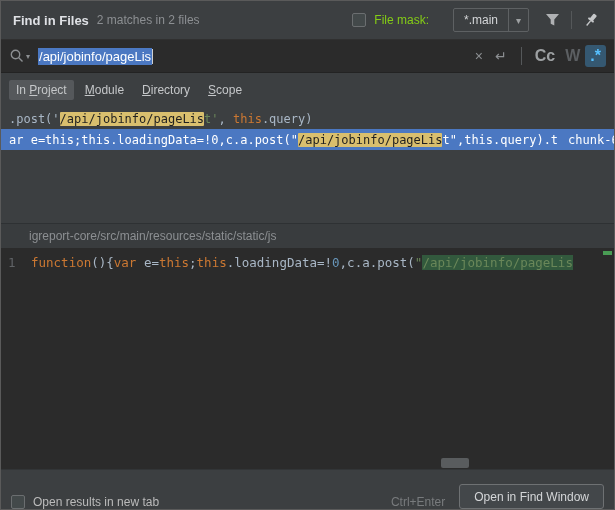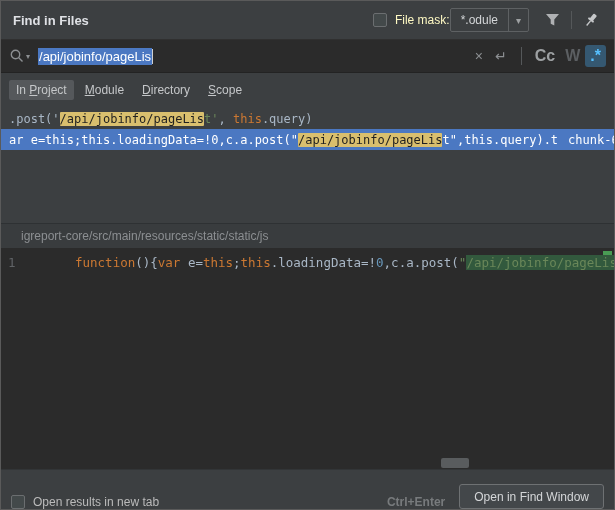--- a/index.html
+++ b/index.html
@@ -22,21 +22,21 @@
     justify-content: flex-end;
   }
   .title { font-weight: bold; font-size: 13px; color: #dfe1e5; margin-right: 8px; }
   .summary { color: #8c8f92; font-size: 12px; }
   .spacer { flex: 1; }
   .checkbox {
     width: 14px; height: 14px;
     border: 1px solid #6b6e70; border-radius: 2px;
     background: #43494a; display: inline-block; flex: 0 0 auto;
   }
-  .fm-label { margin: 0 0 0 8px; color: #fef9c3; }
+  .fm-label { margin: 0 24px 0 8px; color: #84cc16; }
   .combo {
     display: flex; align-items: center;
     border: 1px solid #5e6163; border-radius: 2px;
     height: 24px; background: #3c3f41; margin-right: 12px;
   }
   .combo-text { padding: 0 10px; color: #d4d6d8; }
   .combo-arrow {
     width: 20px; height: 100%; border-left: 1px solid #5e6163;
     display: flex; align-items: center; justify-content: center;
     color: #9da0a2; font-size: 10px;
@@ -92,69 +92,70 @@
   
   .pheader {
     height: 26px; flex: 0 0 26px;
     background: #393c3e;
     border-top: 1px solid #2e3133;
     border-bottom: 1px solid #2b2b2b;
     display: flex; align-items: center;
     padding: 0 8px; white-space: pre; overflow: hidden;
   }
   .pfile { color: #c5c7c9; }
-  .ppath { color: #8c8f92; margin-left: 12px; }
+  .ppath { color: #8c8f92; margin-left: 20px; }
   
   .editor {
     flex: 1 1 auto; background: #2b2b2b; position: relative;
     font-family: "DejaVu Sans Mono", monospace; font-size: 12.5px;
     overflow: hidden;
   }
   .codeline { position: absolute; top: 6px; left: 0; right: 0; white-space: pre; display: flex; }
   .gutter { flex: 0 0 30px; color: #606366; padding-left: 7px; }
-  .code { color: #a9b7c6; white-space: pre; overflow: hidden; margin-left: 44px; }
+  .code { color: #a9b7c6; white-space: pre; overflow: hidden; }
   .c-num { color: #6897bb; }
   .ed-hl { background: #32593d; color: #6a8759; }
   .stripe-mark {
     position: absolute; top: 2px; right: 2px;
     width: 9px; height: 4px; background: #499c54;
   }
   .hscroll-thumb {
     position: absolute; bottom: 1px; left: 440px;
     width: 28px; height: 10px; background: #595c5e; border-radius: 2px;
   }
   
   .bottombar {
     height: 40px; flex: 0 0 40px;
     border-top: 1px solid #323537;
     display: flex; align-items: flex-end;
     padding: 0 10px;
   }
   .bb-label { margin-left: 8px; color: #bbbbbb; }
-  .hint { color: #787b7d; margin-right: 14px; font-weight: bold; }
+  .hint { color: #787b7d; margin-right: 14px; }
   .find-btn {
     height: 25px; padding: 0 14px;
     background: #43474a; border: 1px solid #6e7173; border-radius: 3px;
     color: #d4d6d8; font-size: 12px;
     display: flex; align-items: center;
   }
   svg { display: block; }
 </style>
 </head>
 <body>
 
 <div class="window">
 
   <div class="titlebar">
     <span class="title">Find in Files</span>
+    <span class="summary">2 matches in 2 files</span>
     <div class="spacer"></div>
     <span class="checkbox"></span>
     <span class="fm-label">File mask:</span>
     <div class="combo">
-      <span class="combo-text">*.odule</span>
+      <span class="combo-text">*.main</span>
       <span class="combo-arrow">▾</span>
     </div>
     <span class="tool-icon">
       <svg width="15" height="14" viewBox="0 0 15 14">
           <path d="M1 1 H14 L9.3 6.5 V12.5 L5.7 10.8 V6.5 Z" fill="#afb1b3"></path>
         </svg>
     </span>
     <div class="vsep"></div>
     <span class="tool-icon">
       <svg width="16" height="16" viewBox="0 0 16 16">

